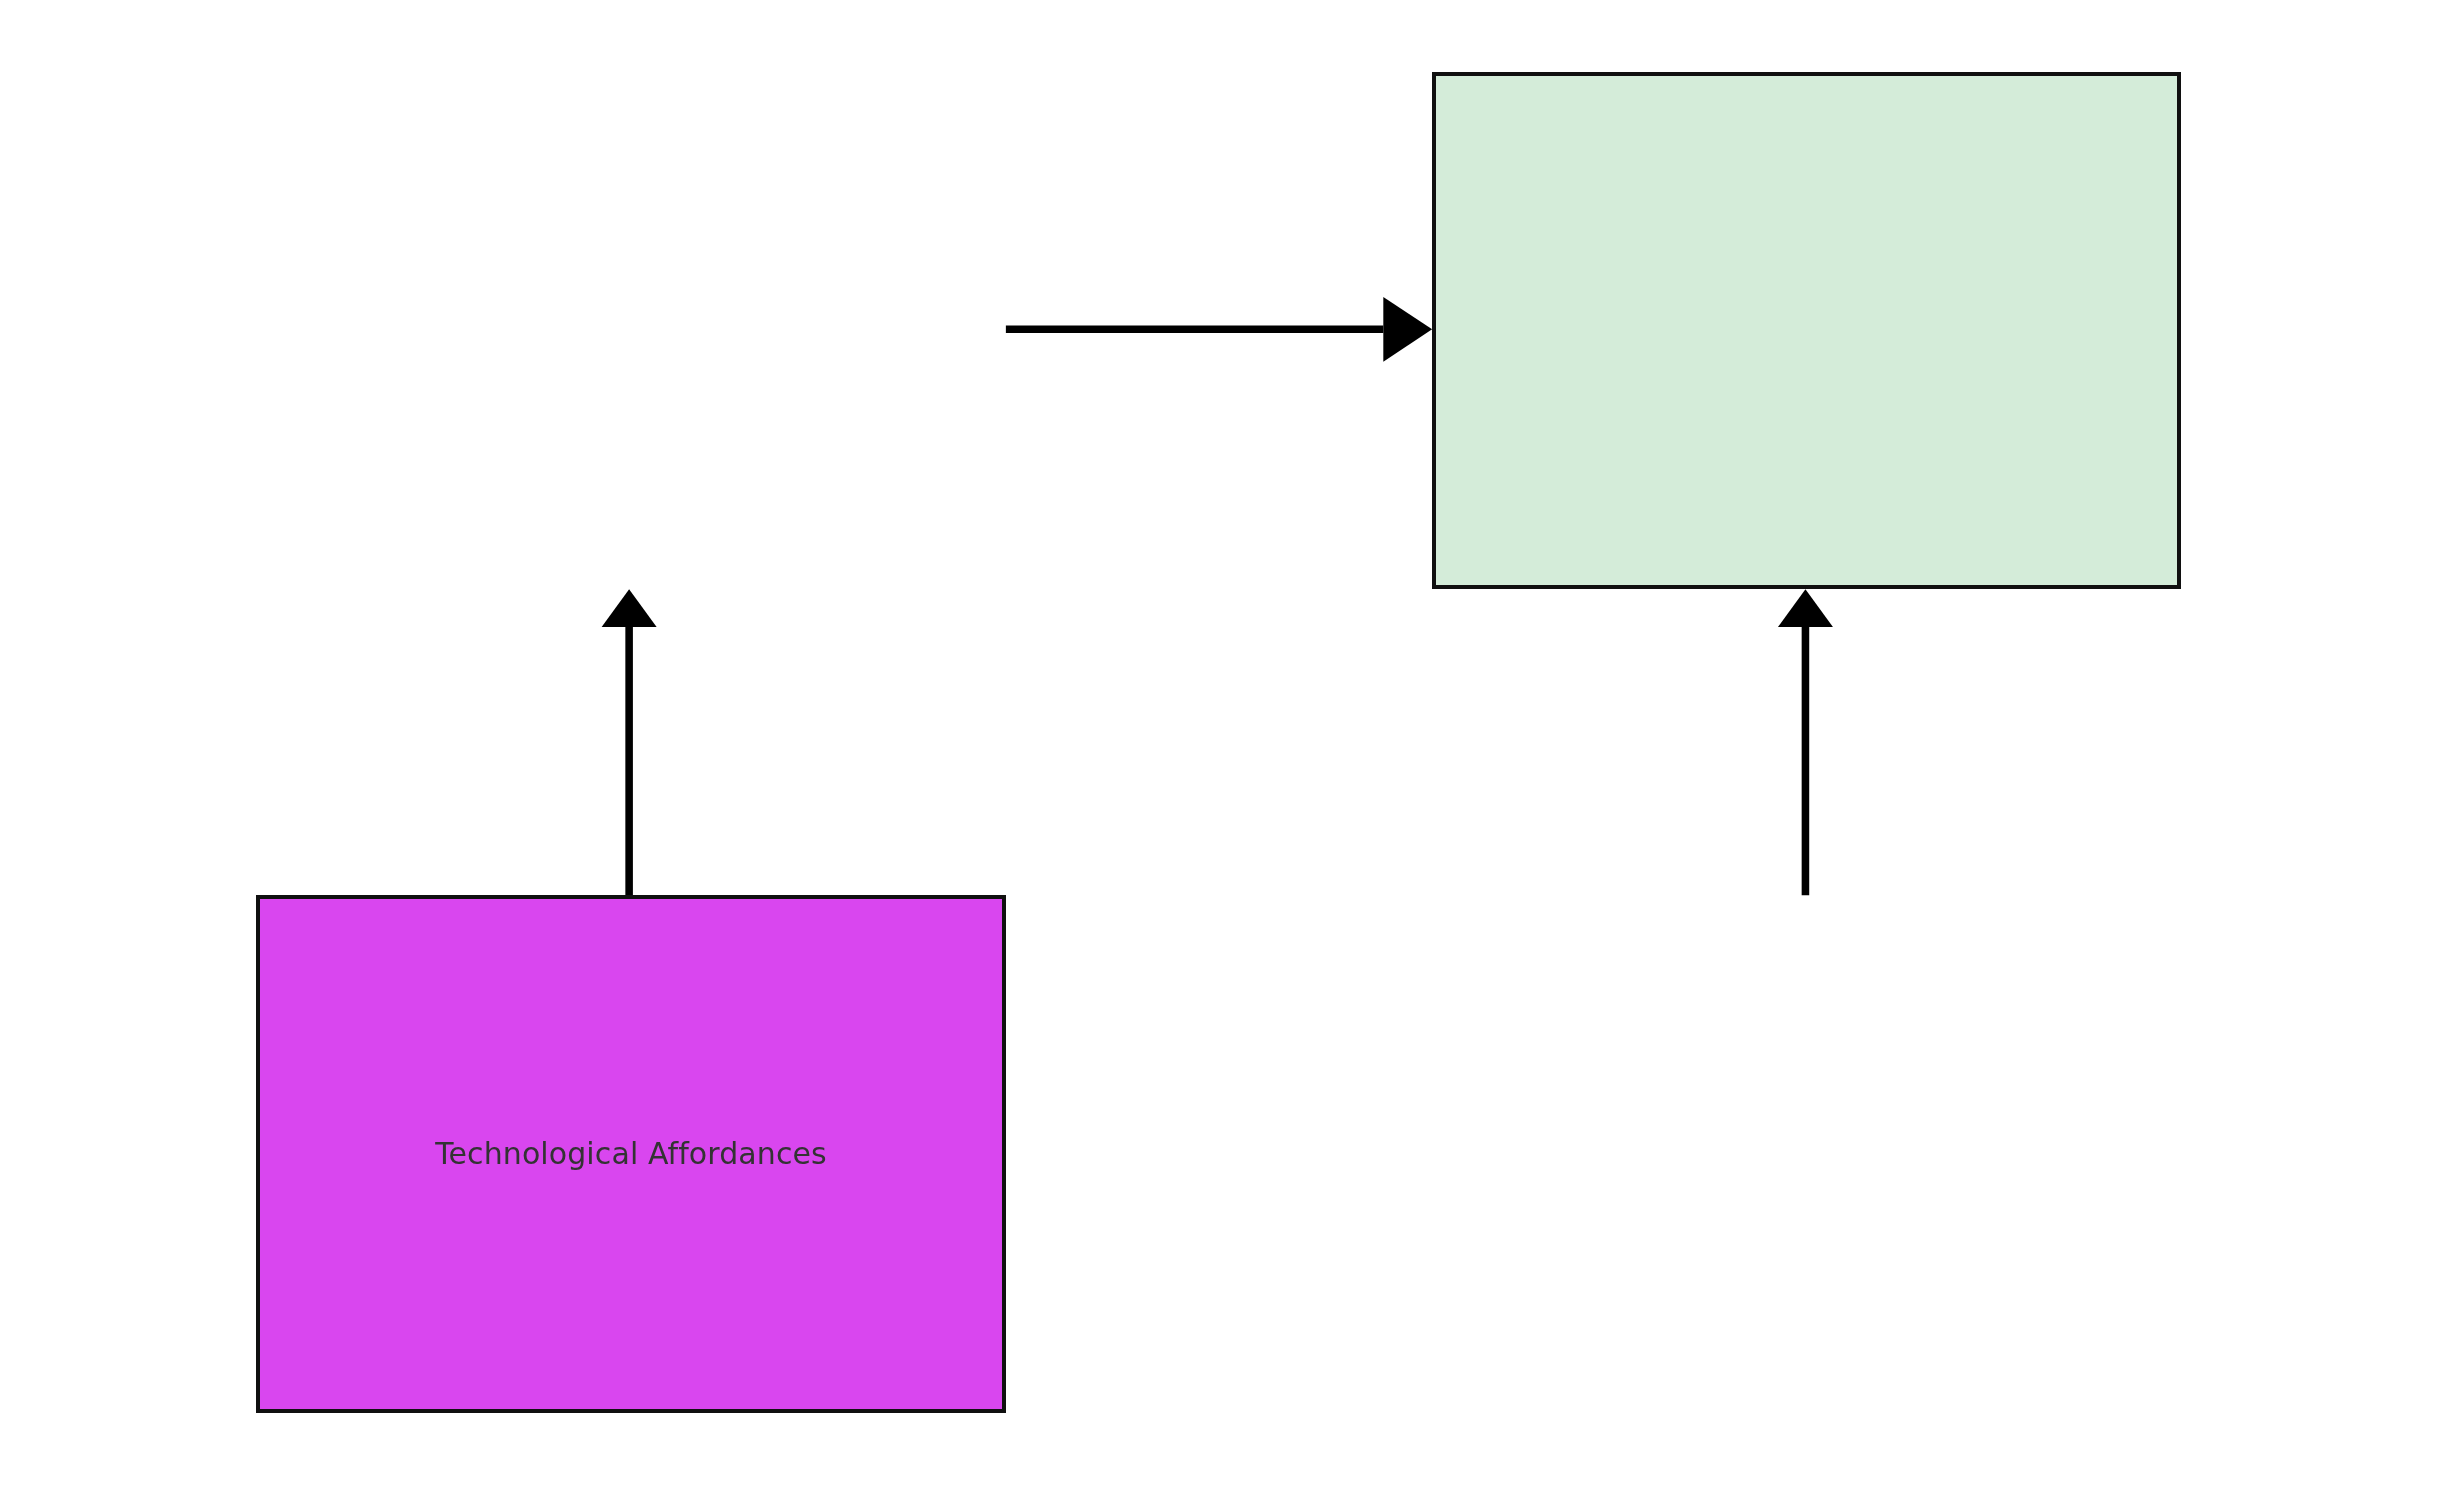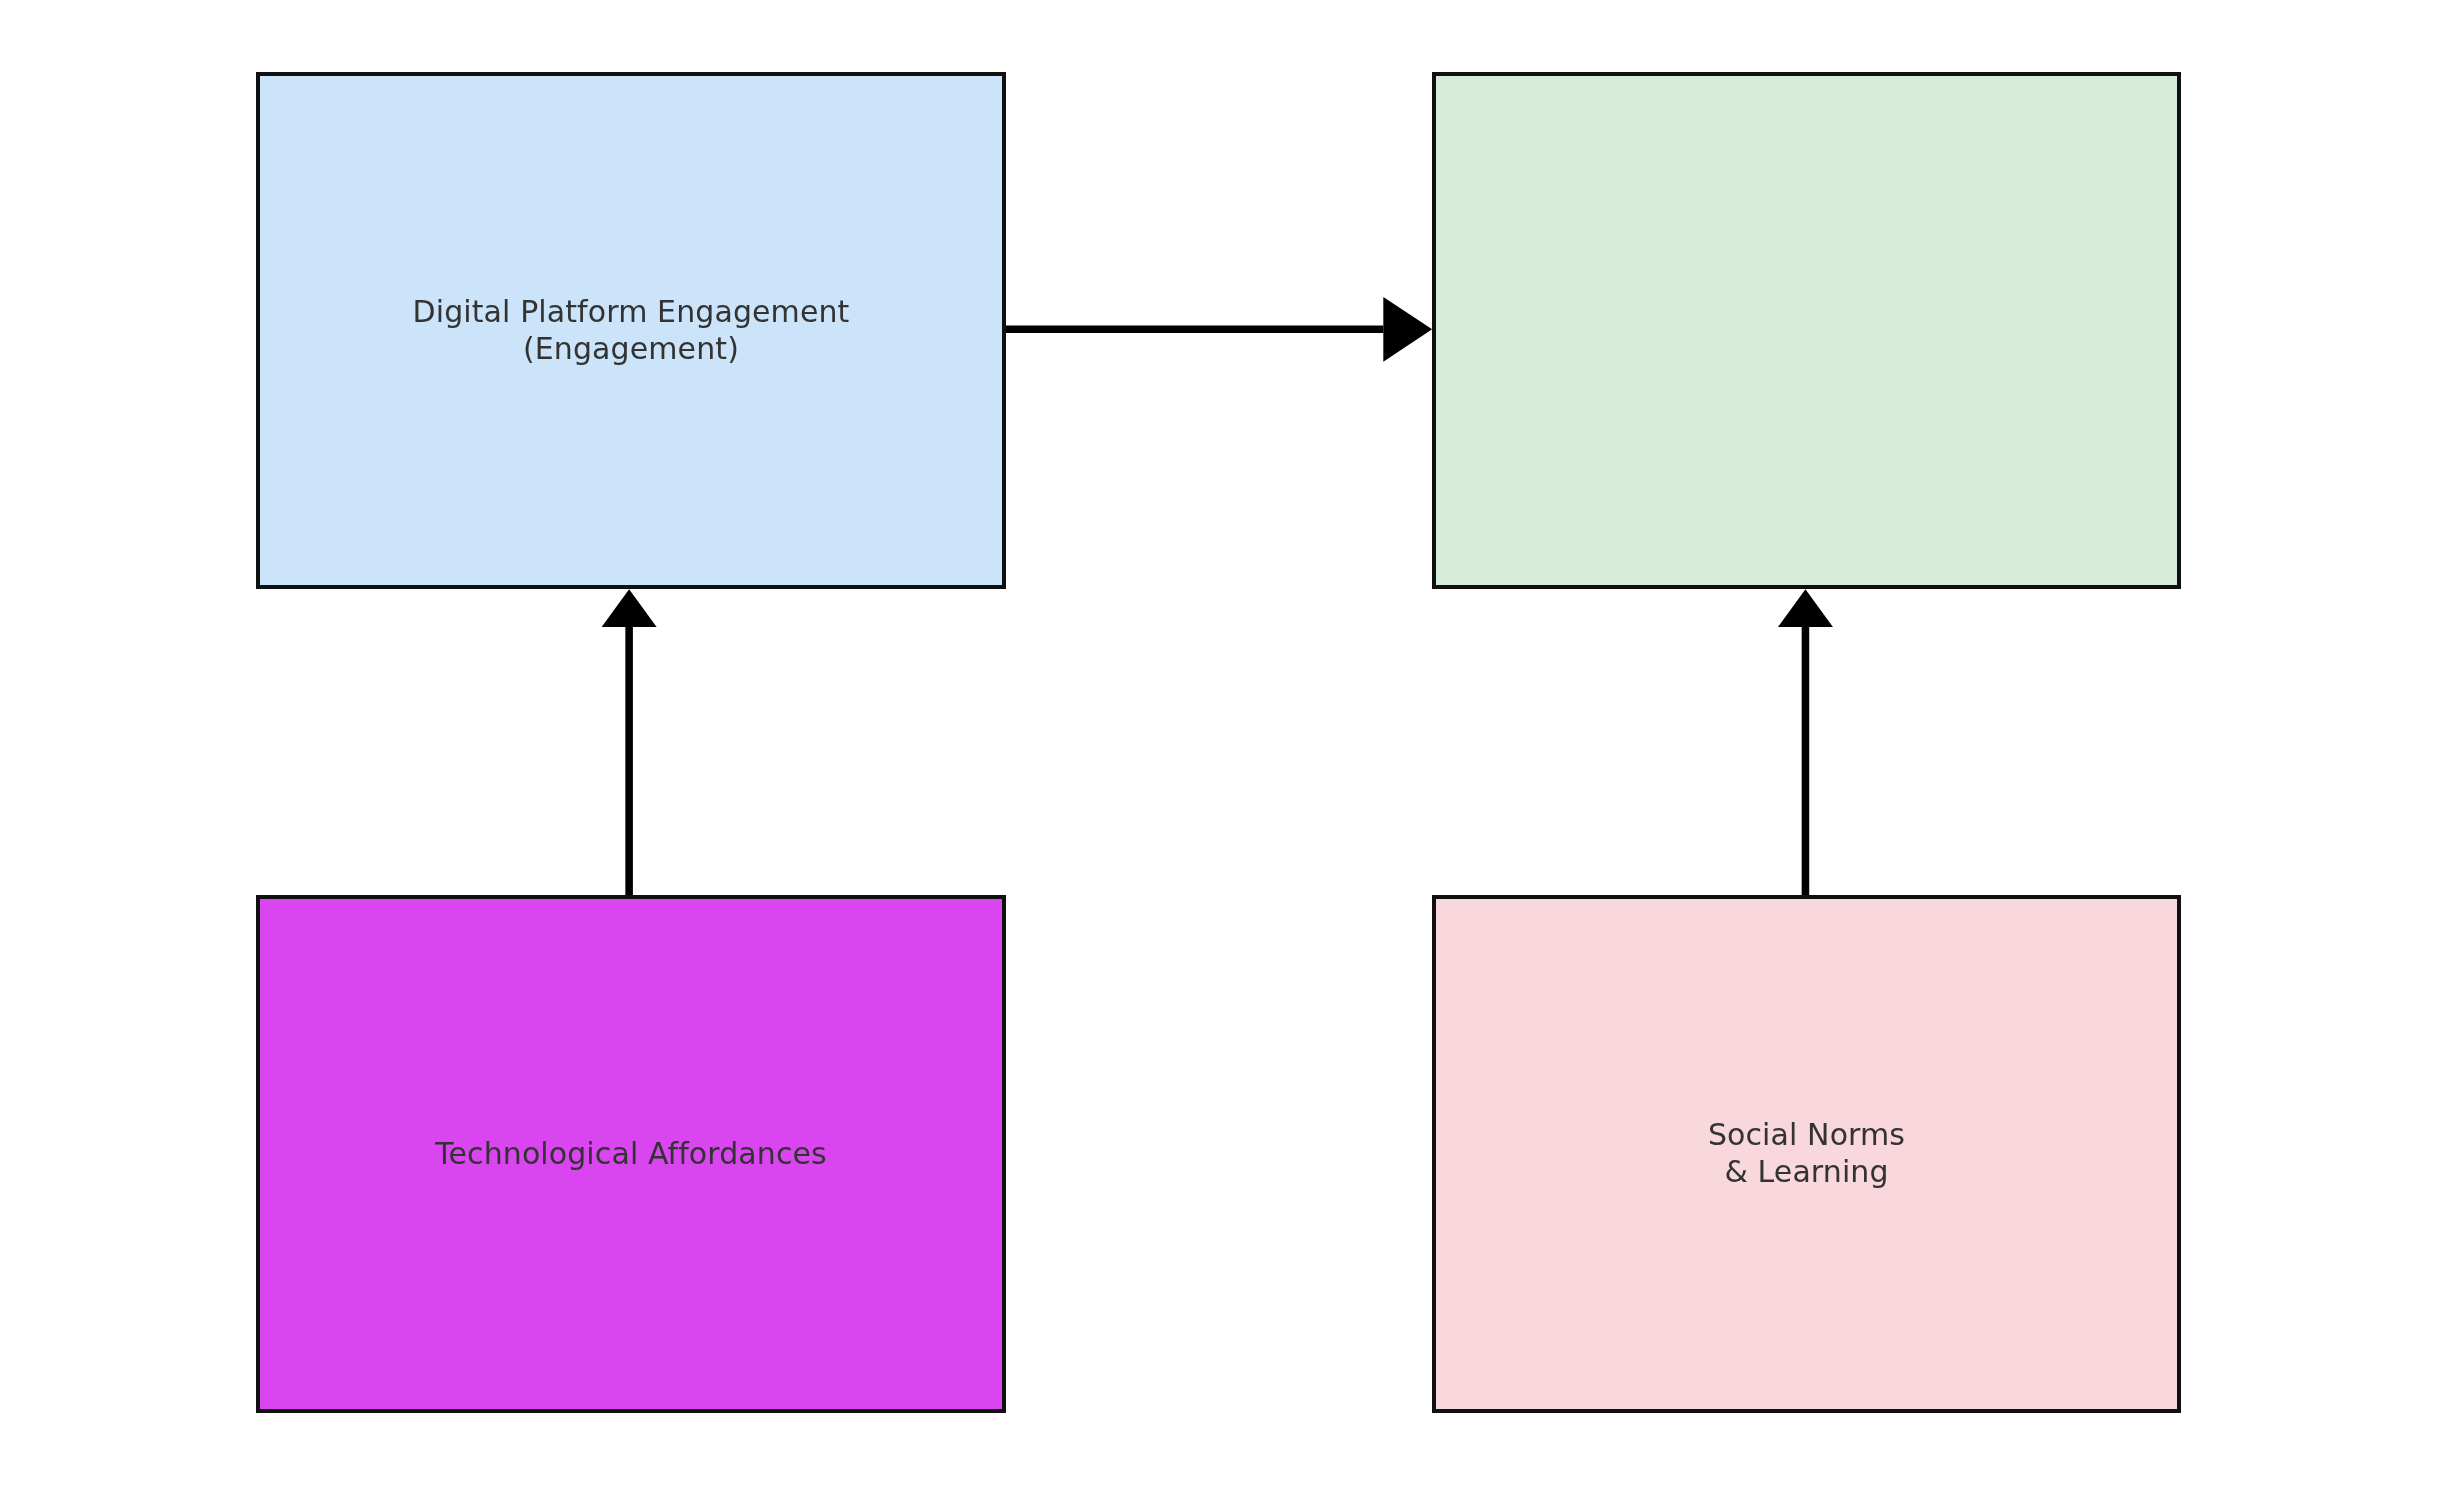--- a/index.html
+++ b/index.html
@@ -94,31 +94,23 @@
       <line x1="915" y1="1302" x2="915" y2="912" stroke="#000000" stroke-width="11"></line>
       <polygon points="875,912 915,857 955,912" fill="#000000"></polygon>
     </g>
 
     <g>
       <line x1="2626" y1="1302" x2="2626" y2="912" stroke="#000000" stroke-width="11"></line>
       <polygon points="2586,912 2626,857 2666,912" fill="#000000"></polygon>
     </g>
   </svg>
 
-  <div class="node" id="node-engagement" style="background: rgb(204, 228, 249); border-color: rgb(16, 16, 16); color: rgb(51, 51, 51);">
-    <div class="node-title">Digital Platform Engagement
-(Engagement)</div>
-  </div>
 
   <div class="node" id="node-culture" style="background: rgb(212, 236, 217); border-color: rgb(16, 16, 16); color: rgb(51, 51, 51);">
   </div>
 
   <div class="node" id="node-affordances" style="background: #d946ef; border-color: rgb(16, 16, 16); color: rgb(51, 51, 51); justify-content: center;">
     <div class="node-title">Technological Affordances</div>
   </div>
 
-  <div class="node" id="node-norms" style="background: rgb(248, 215, 221); border-color: rgb(16, 16, 16); color: rgb(51, 51, 51);">
-    <div class="node-title">Social Norms
-&amp; Learning</div>
-  </div>
 
 </div>
 
 
 </body></html>

